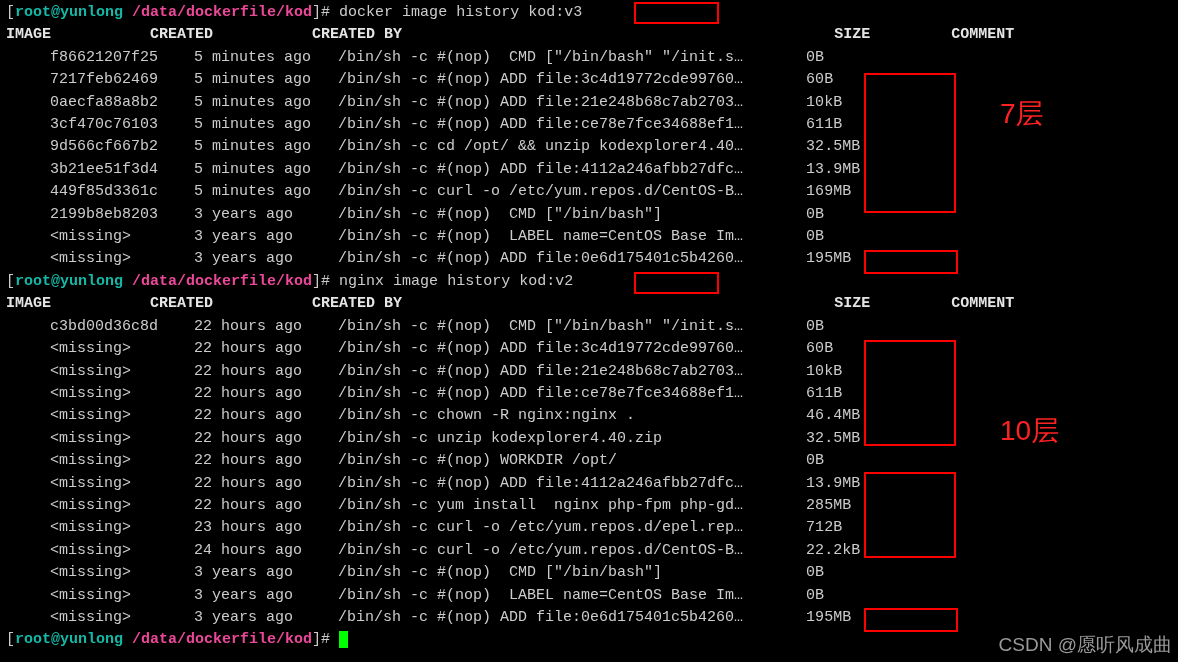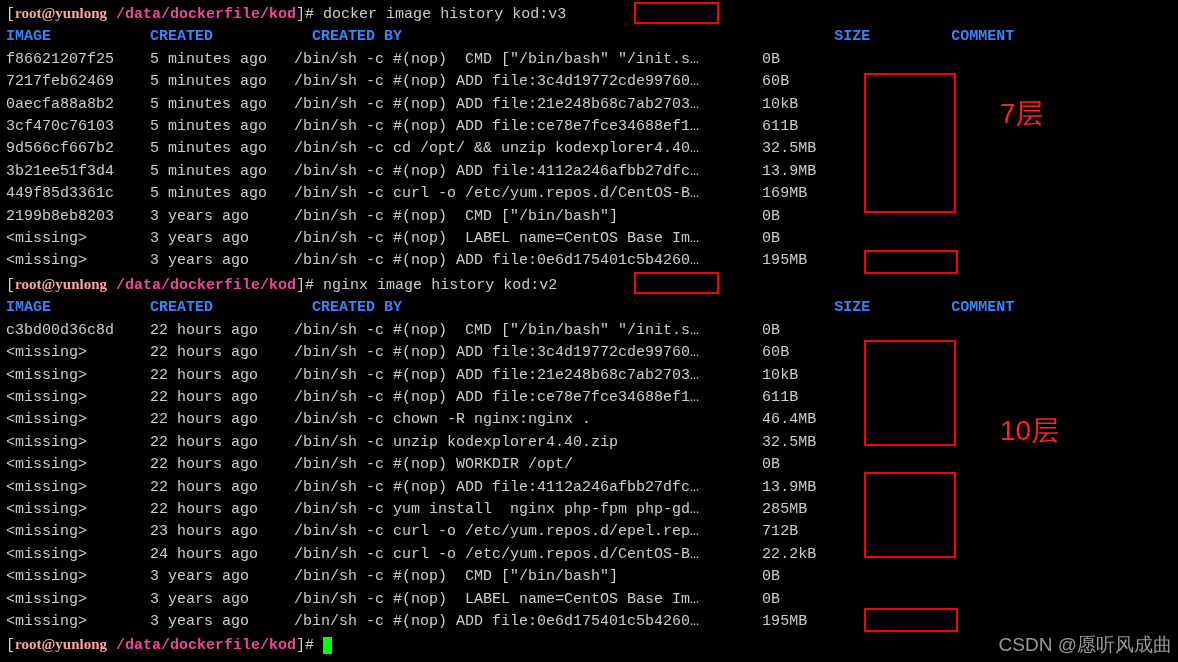--- a/index.html
+++ b/index.html
@@ -10,33 +10,33 @@
       line-height: 22.4px;
       color: #ccc;
       width: 1178px;
       height: 662px;
       padding: 2px 6px;
       position: relative;
       overflow: hidden;
     }
     .line { white-space: pre; position: relative; }
     .bracket { color: #ccc; }
-    .prompt-user { color: #fca5a5; font-weight: bold; font-family: Liberation Serif, serif; }
+    .prompt-user { color: #14b8a6; font-weight: bold; }
     .prompt-path { color: #ec4899; font-weight: bold; }
     .hash { color: #ccc; }
     .cmd { color: #ccc; }
     .cursor { 
       display: inline-block; 
       width: 9px; 
       height: 17px; 
       background: #0f0; 
       vertical-align: text-bottom;
     }
-    .hdr { color: #3b82f6; font-weight: bold; }
-    .row { color: #ccc; }
+    .hdr { color: #e5e5e5; font-weight: bold; }
+    .row { color: #ccc; margin-left: 44px; }
     .watermark {
       position: absolute;
       bottom: 6px;
       right: 6px;
       color: #999;
       font-size: 19px;
       font-family: sans-serif;
     }
     
     .box {

